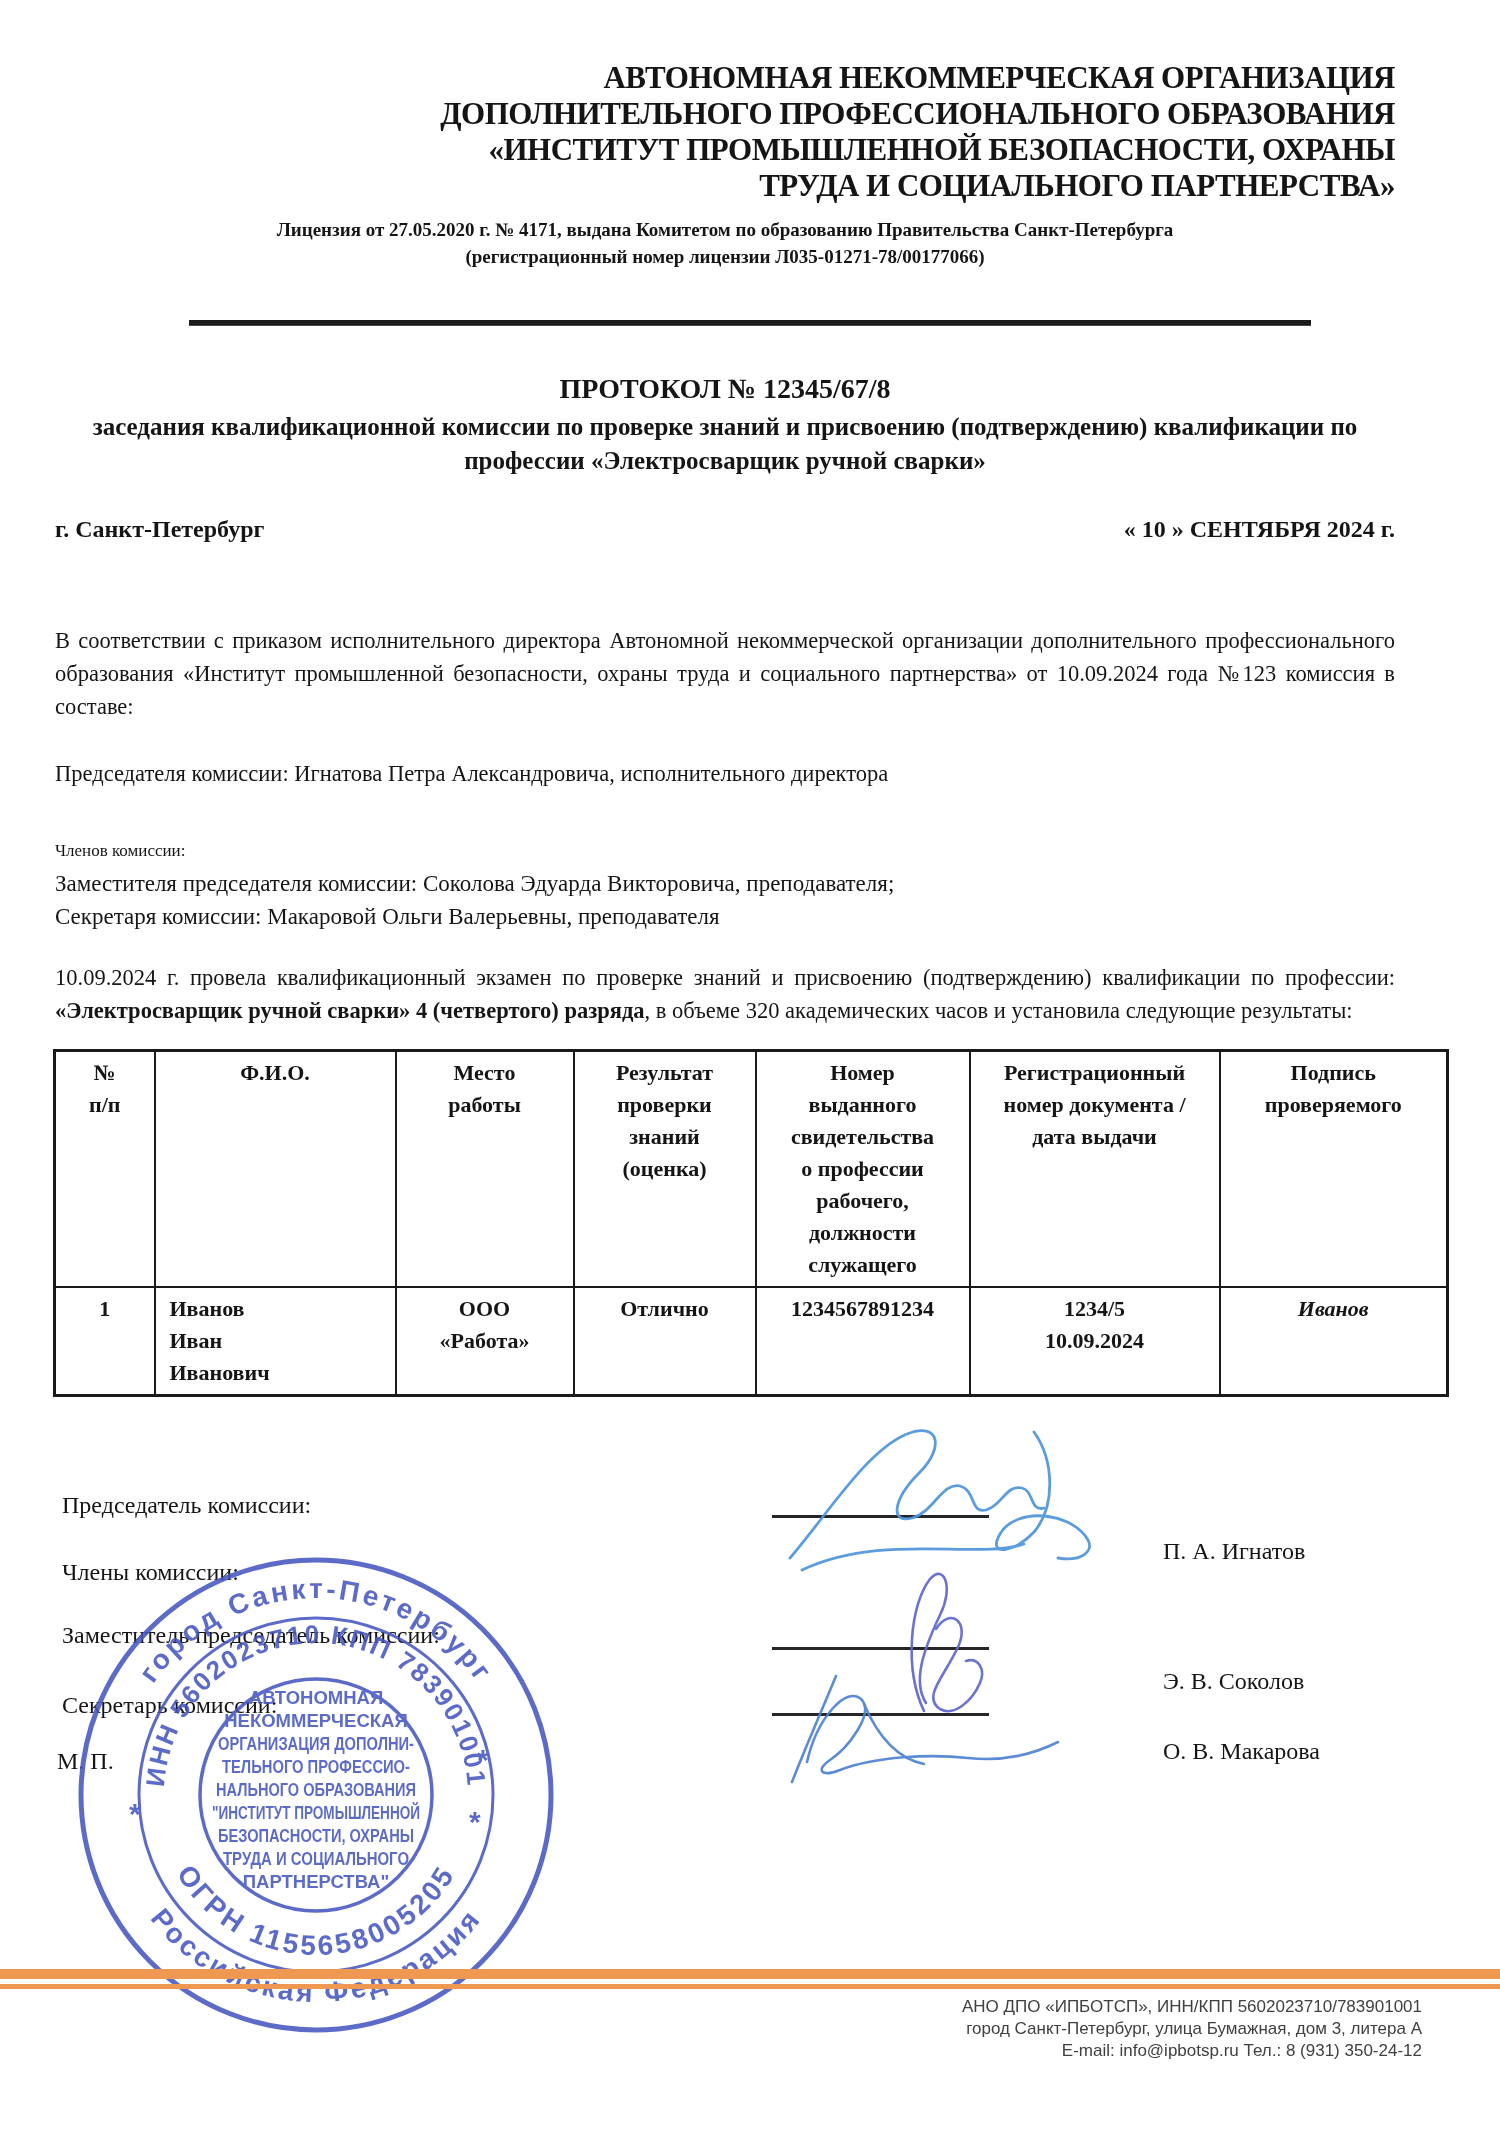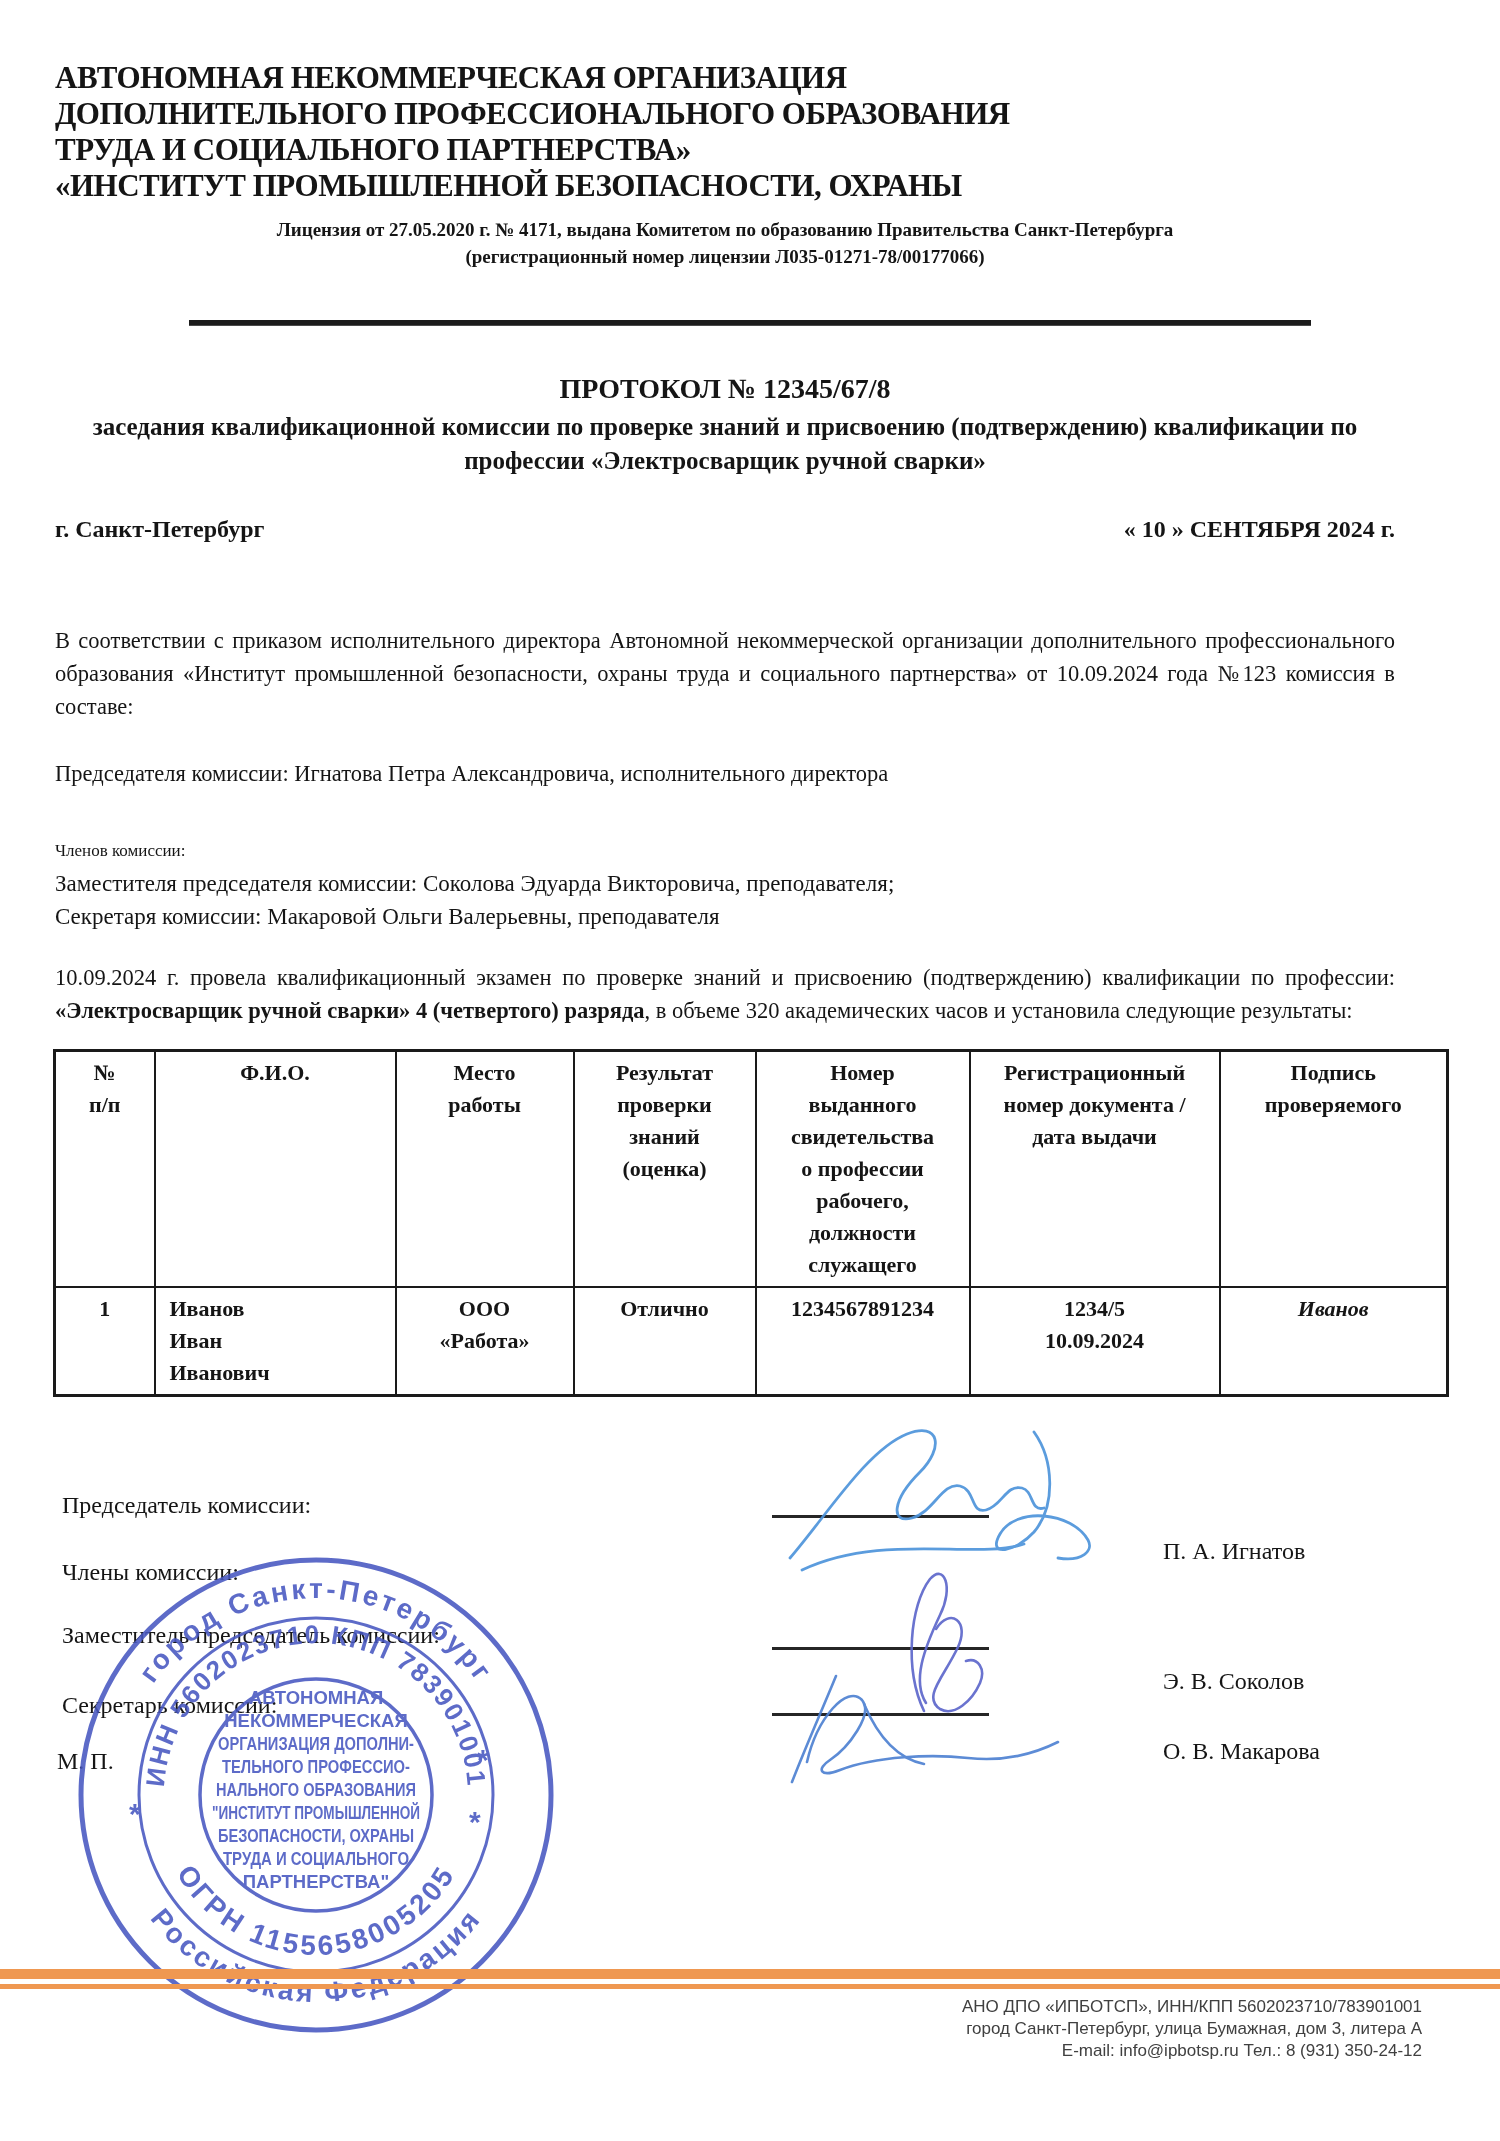--- a/index.html
+++ b/index.html
@@ -1,20 +1,20 @@
 <!DOCTYPE html>
 <html lang="ru"><head>
 <meta charset="utf-8">
 <style>
   html,body{margin:0;padding:0;background:#e8e8e8;}
   .page{position:relative;width:1500px;height:2141px;background:#ffffff;margin:0 auto;
         font-family:"Liberation Serif", serif;color:#151515;overflow:hidden;}
   .content{padding:60px 105px 0 55px;}
   
-  .org-name{ text-align:left;font-weight:bold;font-size:31px;line-height:36px;letter-spacing:-0.5px;}
+  .org-name{ text-align:right;font-weight:bold;font-size:31px;line-height:36px;letter-spacing:-0.5px;}
   .license{ text-align:center;font-weight:bold;font-size:19px;line-height:27px;margin-top:12px;}
   .divider{width:1122px;height:5px;background:#1b1b1b;border-bottom:1px solid #4a4a4a;
            margin:50px auto 0;position:relative;left:25px;}
   
   .prot-title{text-align:center;font-weight:bold;font-size:28px;line-height:34px;margin-top:46px;}
   .prot-subtitle{text-align:center;font-weight:bold;font-size:25px;line-height:34px;margin-top:4px;}
   .city-row{display:flex;justify-content:space-between;font-weight:bold;font-size:24px;line-height:30px;margin-top:36px;}
   
   .p{font-size:22.5px;line-height:33px;text-align:justify;}
   .p1{margin-top:80px;}
@@ -51,22 +51,22 @@
 </style>
 </head>
 <body>
 
 <div class="page">
   <div class="content">
 
     <div class="org-name">
       <div>АВТОНОМНАЯ НЕКОММЕРЧЕСКАЯ ОРГАНИЗАЦИЯ</div>
       <div>ДОПОЛНИТЕЛЬНОГО ПРОФЕССИОНАЛЬНОГО ОБРАЗОВАНИЯ</div>
+      <div>«ИНСТИТУТ ПРОМЫШЛЕННОЙ БЕЗОПАСНОСТИ, ОХРАНЫ</div>
       <div>ТРУДА И СОЦИАЛЬНОГО ПАРТНЕРСТВА»</div>
-      <div>«ИНСТИТУТ ПРОМЫШЛЕННОЙ БЕЗОПАСНОСТИ, ОХРАНЫ</div>
     </div>
 
     <div class="license">
       <div>Лицензия от 27.05.2020 г. № 4171, выдана Комитетом по образованию Правительства Санкт-Петербурга</div>
       <div>(регистрационный номер лицензии Л035-01271-78/00177066)</div>
     </div>
 
     <div class="divider"></div>
 
     <div class="prot-title">ПРОТОКОЛ № 12345/67/8</div>

